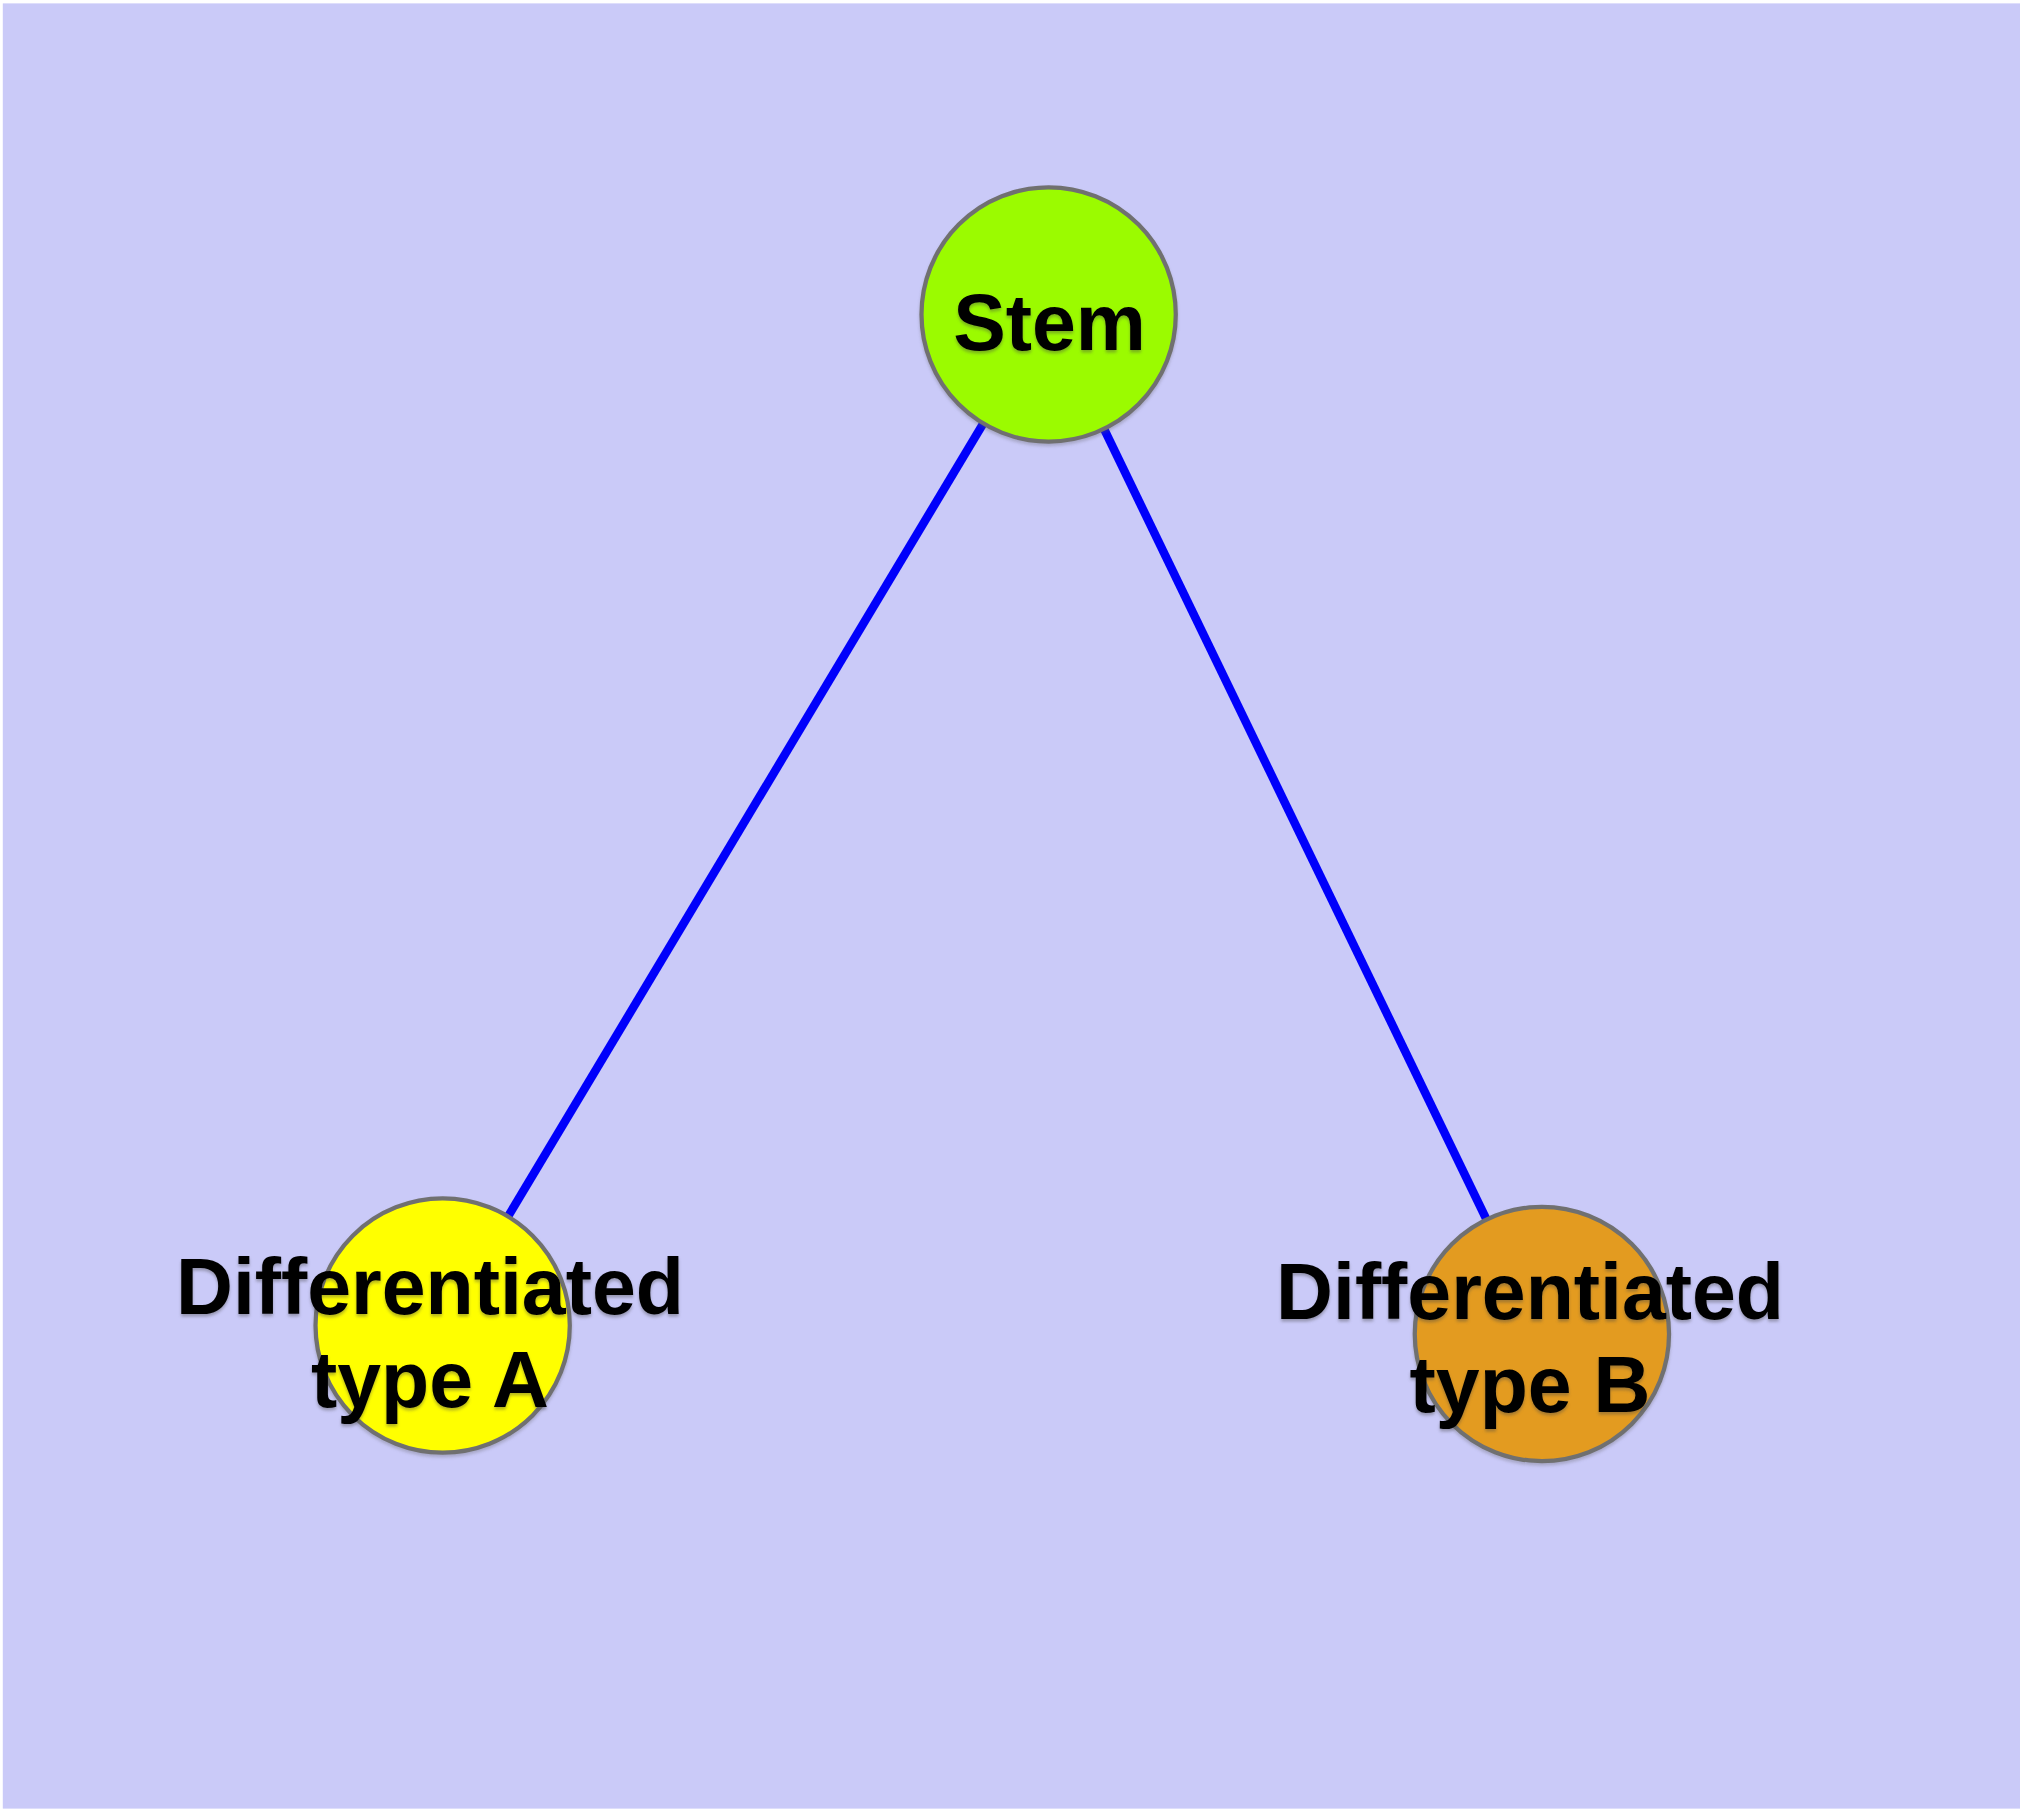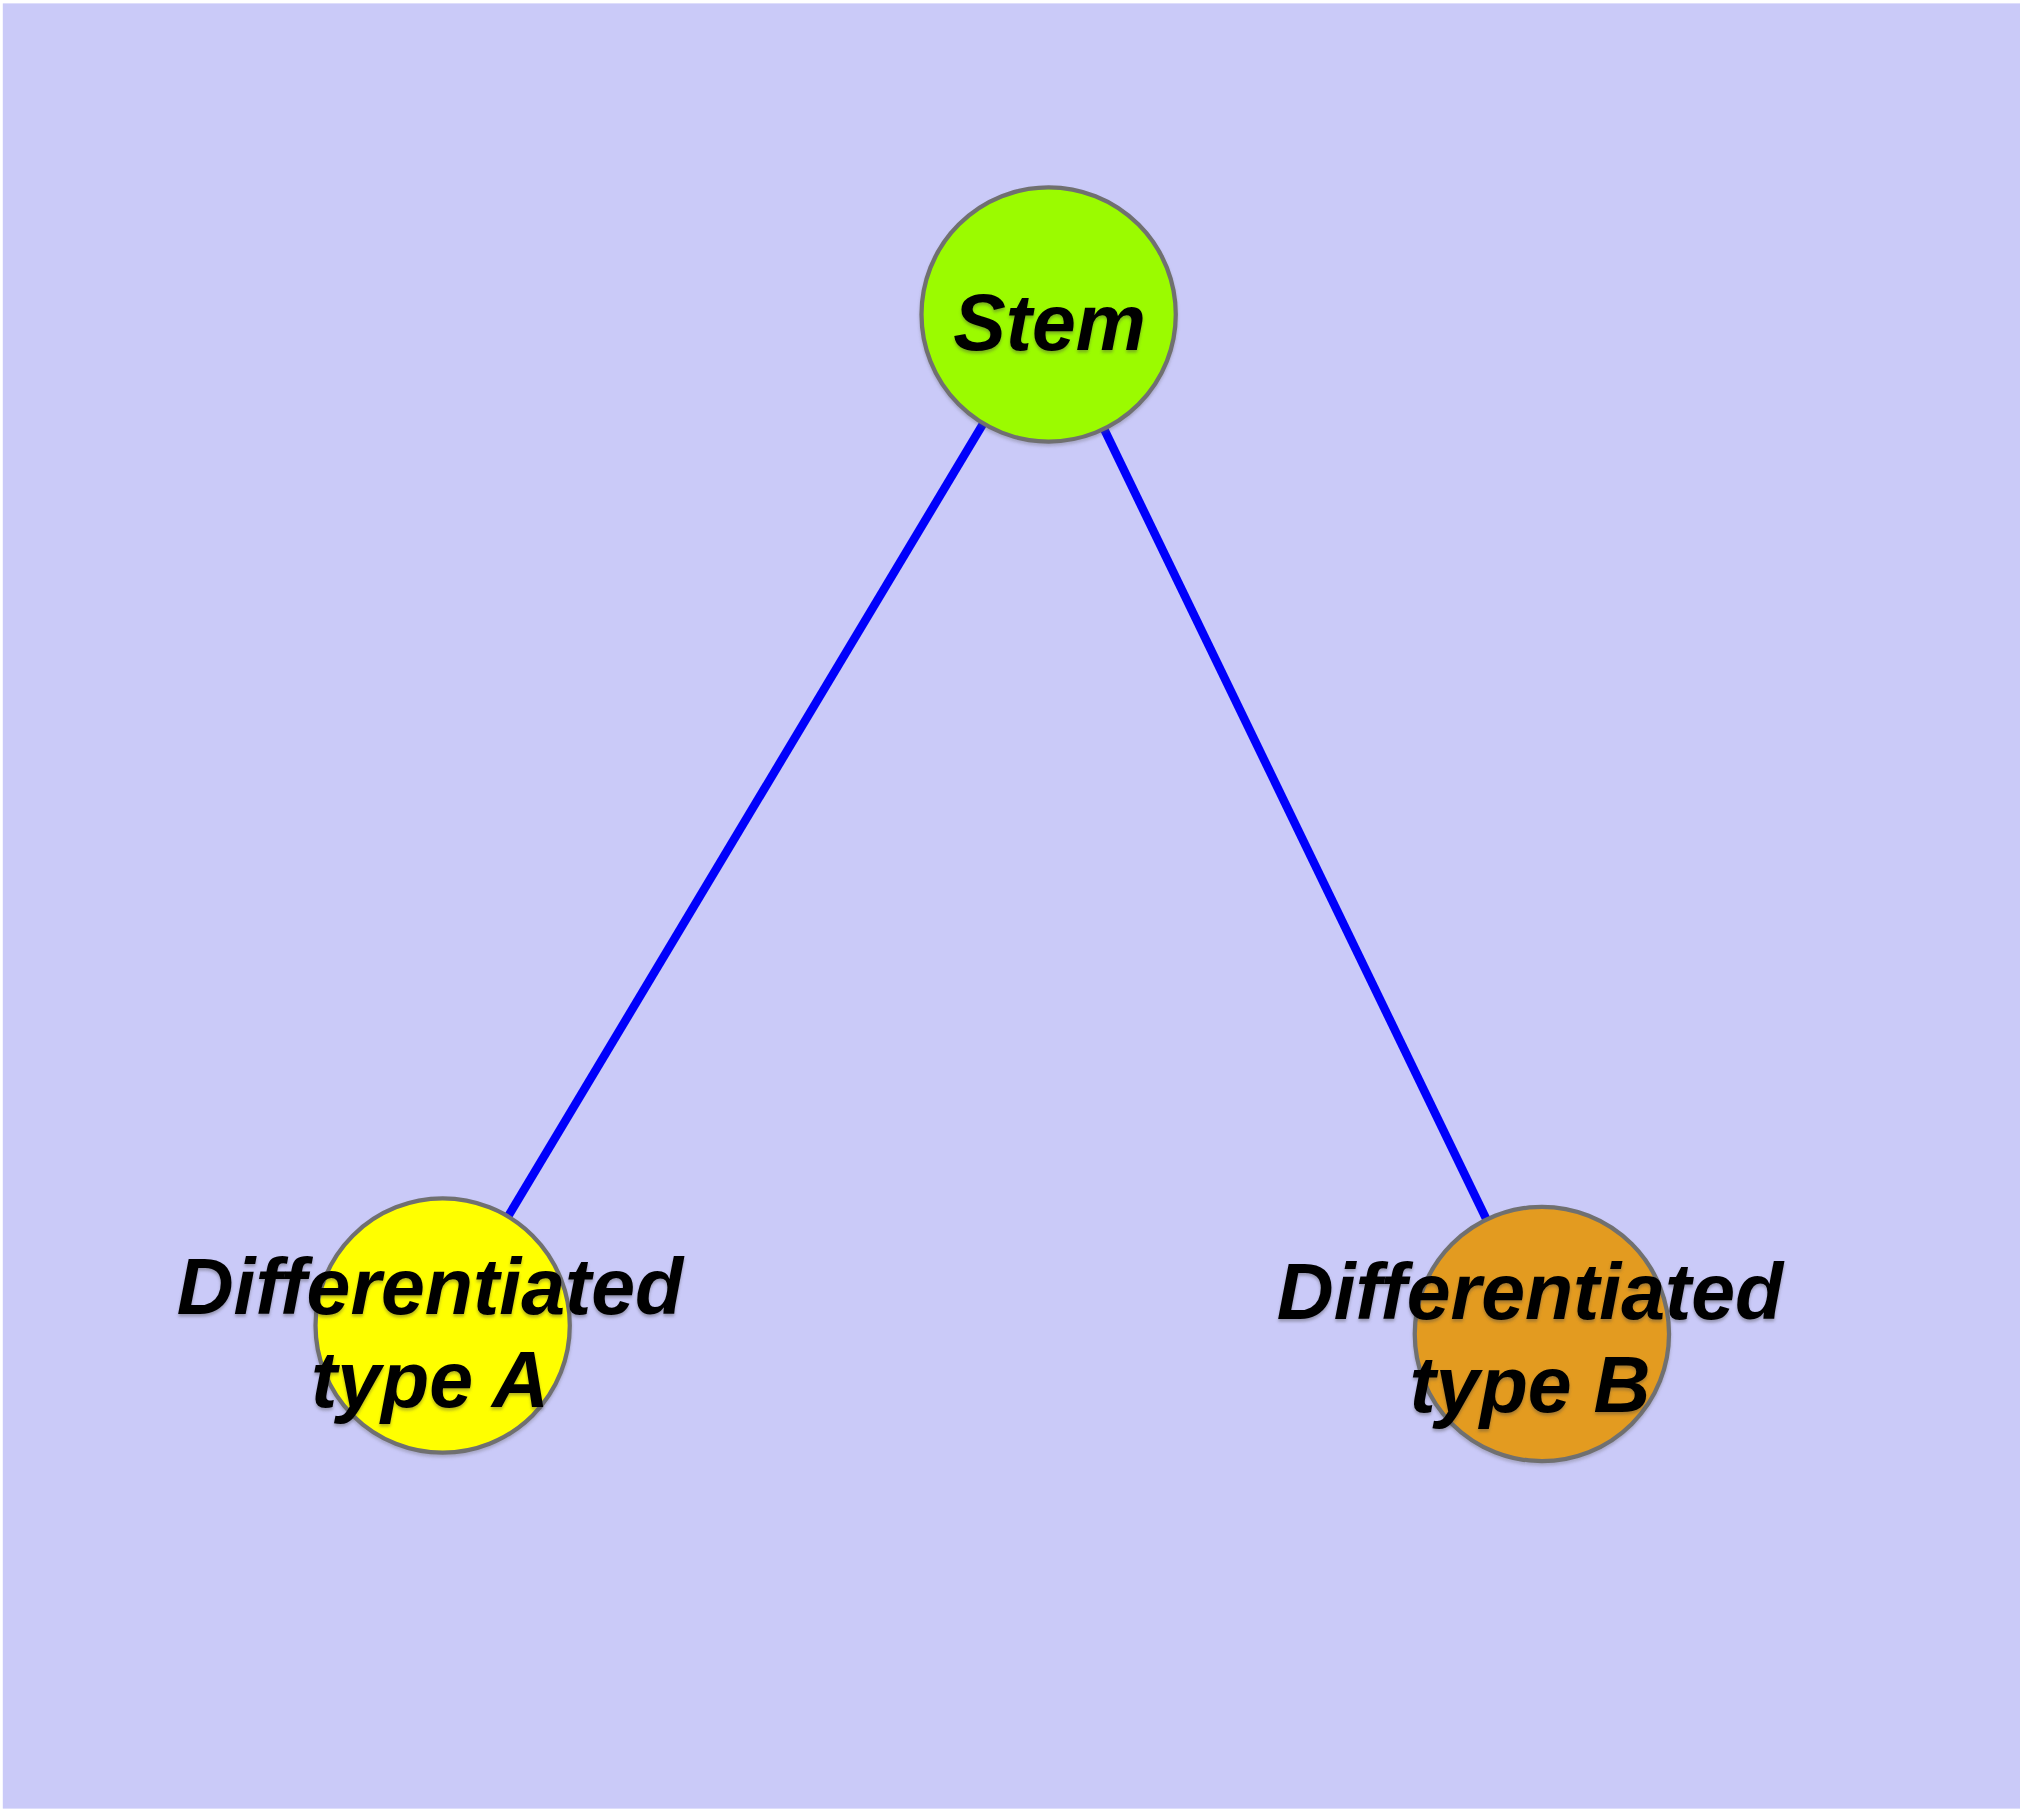--- a/index.html
+++ b/index.html
@@ -9,21 +9,20 @@
   body {
     width: 2021px;
     height: 1812px;
     background: #ffffff; 
     overflow: hidden;
   }
   .stage {
     position: relative;
     width: 2021px;
     height: 1380px;
-    font-style: italic;
   }
   svg.graph {
     display: block;
   }
   .edge-line {
     stroke-width: 10;
     stroke-linecap: butt;
   }
   .node-circle {
     stroke: #707070;

